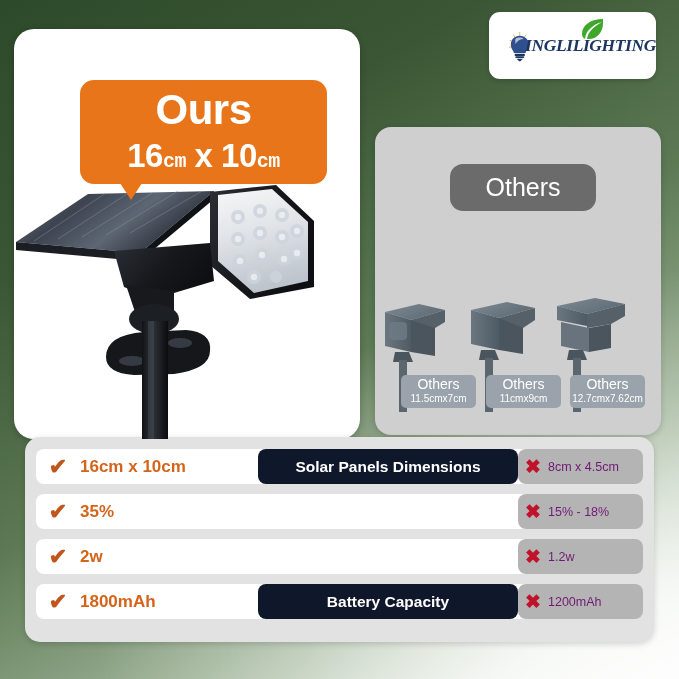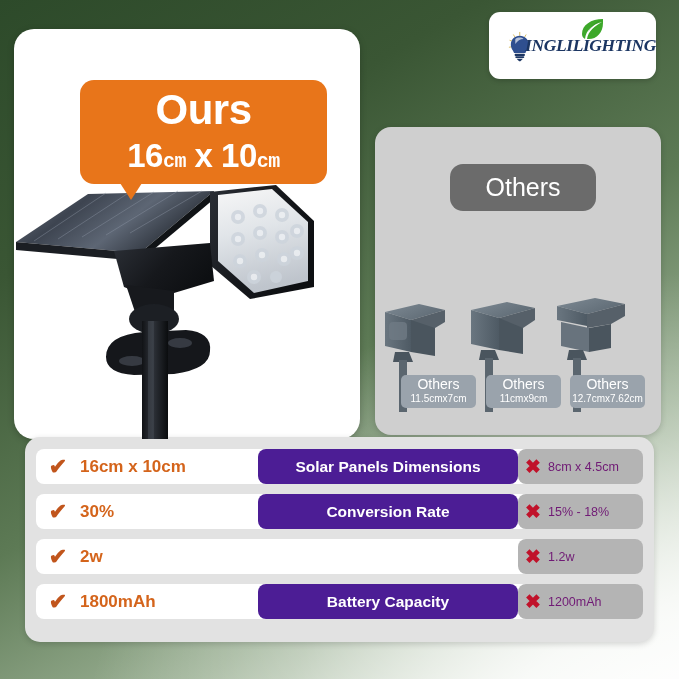--- a/index.html
+++ b/index.html
@@ -164,21 +164,21 @@
     font-size: 22px; font-weight: bold;
     line-height: 1;
   }
   .ours-val {
     color: #d4641b;
     font-size: 17px; font-weight: bold;
   }
   .cell-center {
     position: absolute; left: 222px; top: 0;
     width: 260px; height: 35px;
-    background: #4c1d95;
+    background: #0f172a;
     border-radius: 8px;
     color: #ffffff;
     font-size: 15.5px; font-weight: bold;
     text-align: center;
     line-height: 35px;
   }
   .cell-theirs {
     position: absolute; left: 482px; top: 0;
     width: 125px; height: 35px;
     background: #b4b4b4;
@@ -391,23 +391,22 @@
       <div class="cell-center">Solar Panels Dimensions</div>
       <div class="cell-theirs">
         <span class="theirs-x">✖</span>
         <span class="theirs-val">8cm x 4.5cm</span>
       </div>
     </div>
 
     <div class="row">
       <div class="cell-ours">
         <span class="ours-check">✔</span>
-        <span class="ours-val">30%</span>
-      </div>
-      <div class="cell-center">Conversion Rate</div>
+        <span class="ours-val">35%</span>
+      </div>
       <div class="cell-theirs">
         <span class="theirs-x">✖</span>
         <span class="theirs-val">15% - 18%</span>
       </div>
     </div>
 
     <div class="row">
       <div class="cell-ours">
         <span class="ours-check">✔</span>
         <span class="ours-val">2w</span>

